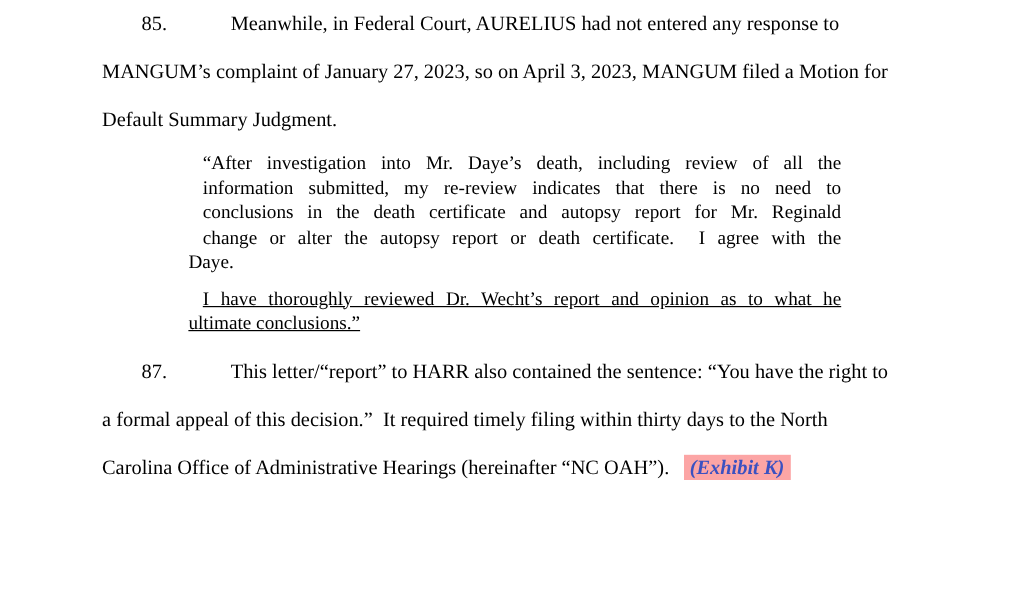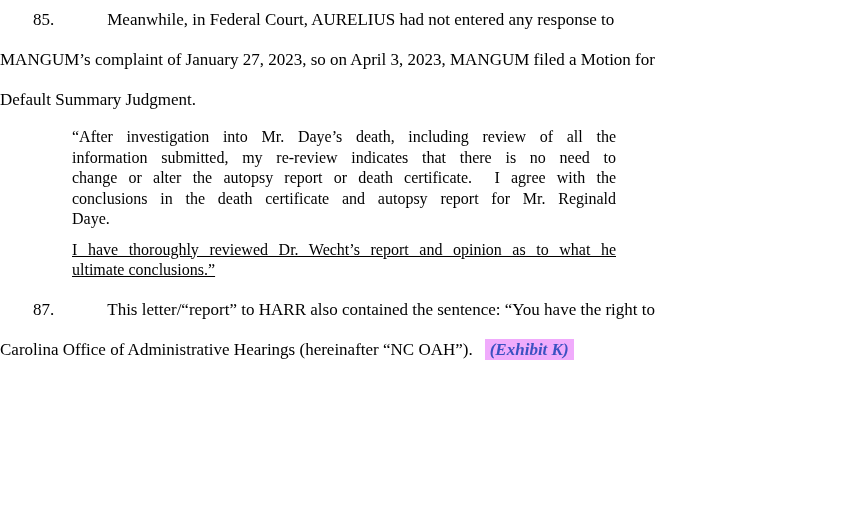--- a/index.html
+++ b/index.html
@@ -6,20 +6,21 @@
   html, body {
     width: 850px; height: 511px;
     background: #ffffff;
     overflow: hidden;
   }
   .page {
     width: 850px; height: 511px;
     font-family: "Liberation Serif", serif;
     font-size: 17px;
     color: #000000;
+    padding-left: 85px;
   }
   
   .bline {
     display: block;
     height: 40px;
     line-height: 40px;
     white-space: pre;
   }
   .bline.first { padding-left: 33px; }
   .tab { display: inline-block; width: 53px; }
@@ -32,20 +33,21 @@
   }
   .quote .qpara2 { margin-top: 10px; text-decoration: underline; }
   .qline {
     display: block;
     line-height: 20.5px;
     white-space: normal;
   }
   .qline.just {
     text-align: justify;
     text-align-last: justify;
+    margin-left: 12px;
   }
   .para87 { margin-top: 9px; }
   .exhibit {
     font-weight: bold;
     font-style: italic;
     font-size: 17px;
     color: #3b51c1;
     background: #c9cdf0;
     padding: 1px 5px;
     margin-left: 12px;
@@ -64,28 +66,29 @@
     <div class="bline"><span>Default Summary Judgment.</span></div>
   </div>
 
   <div class="para">
   </div>
 
   <div class="quote">
     <div class="qpara1">
       <div class="qline just">“After investigation into Mr. Daye’s death, including review of all the</div>
       <div class="qline just">information submitted, my re-review indicates that there is no need to</div>
+      <div class="qline just">conclusions in the death certificate and autopsy report for Mr. Reginald</div>
       <div class="qline just">change or alter the autopsy report or death certificate.&nbsp; I agree with the</div>
-      <div class="qline just">conclusions in the death certificate and autopsy report for Mr. Reginald</div>
       <div class="qline">Daye.</div>
     </div>
     <div class="qpara2">
       <div class="qline just">I have thoroughly reviewed Dr. Wecht’s report and opinion as to what he</div>
       <div class="qline">ultimate conclusions.”</div>
     </div>
   </div>
 
   <div class="para para87">
     <div class="bline first"><span>87.</span><span class="tab"></span><span>This letter/“report” to HARR also contained the sentence: “You have the right to</span></div>
-    <div class="bline"><span>Carolina Office of Administrative Hearings (hereinafter “NC OAH”).</span><span class="exhibit" style="color: rgb(59, 81, 193); background: #f0abfc; font-style: italic;">(Exhibit K)</span></div>
+    <div class="bline"><span>a formal appeal of this decision.”&nbsp; It required timely filing within thirty days to the North</span></div>
+    <div class="bline"><span>Carolina Office of Administrative Hearings (hereinafter “NC OAH”).</span><span class="exhibit" style="color: rgb(59, 81, 193); background: #fca5a5; font-style: italic;">(Exhibit K)</span></div>
   </div>
 
 </div>
 
 </body></html>

